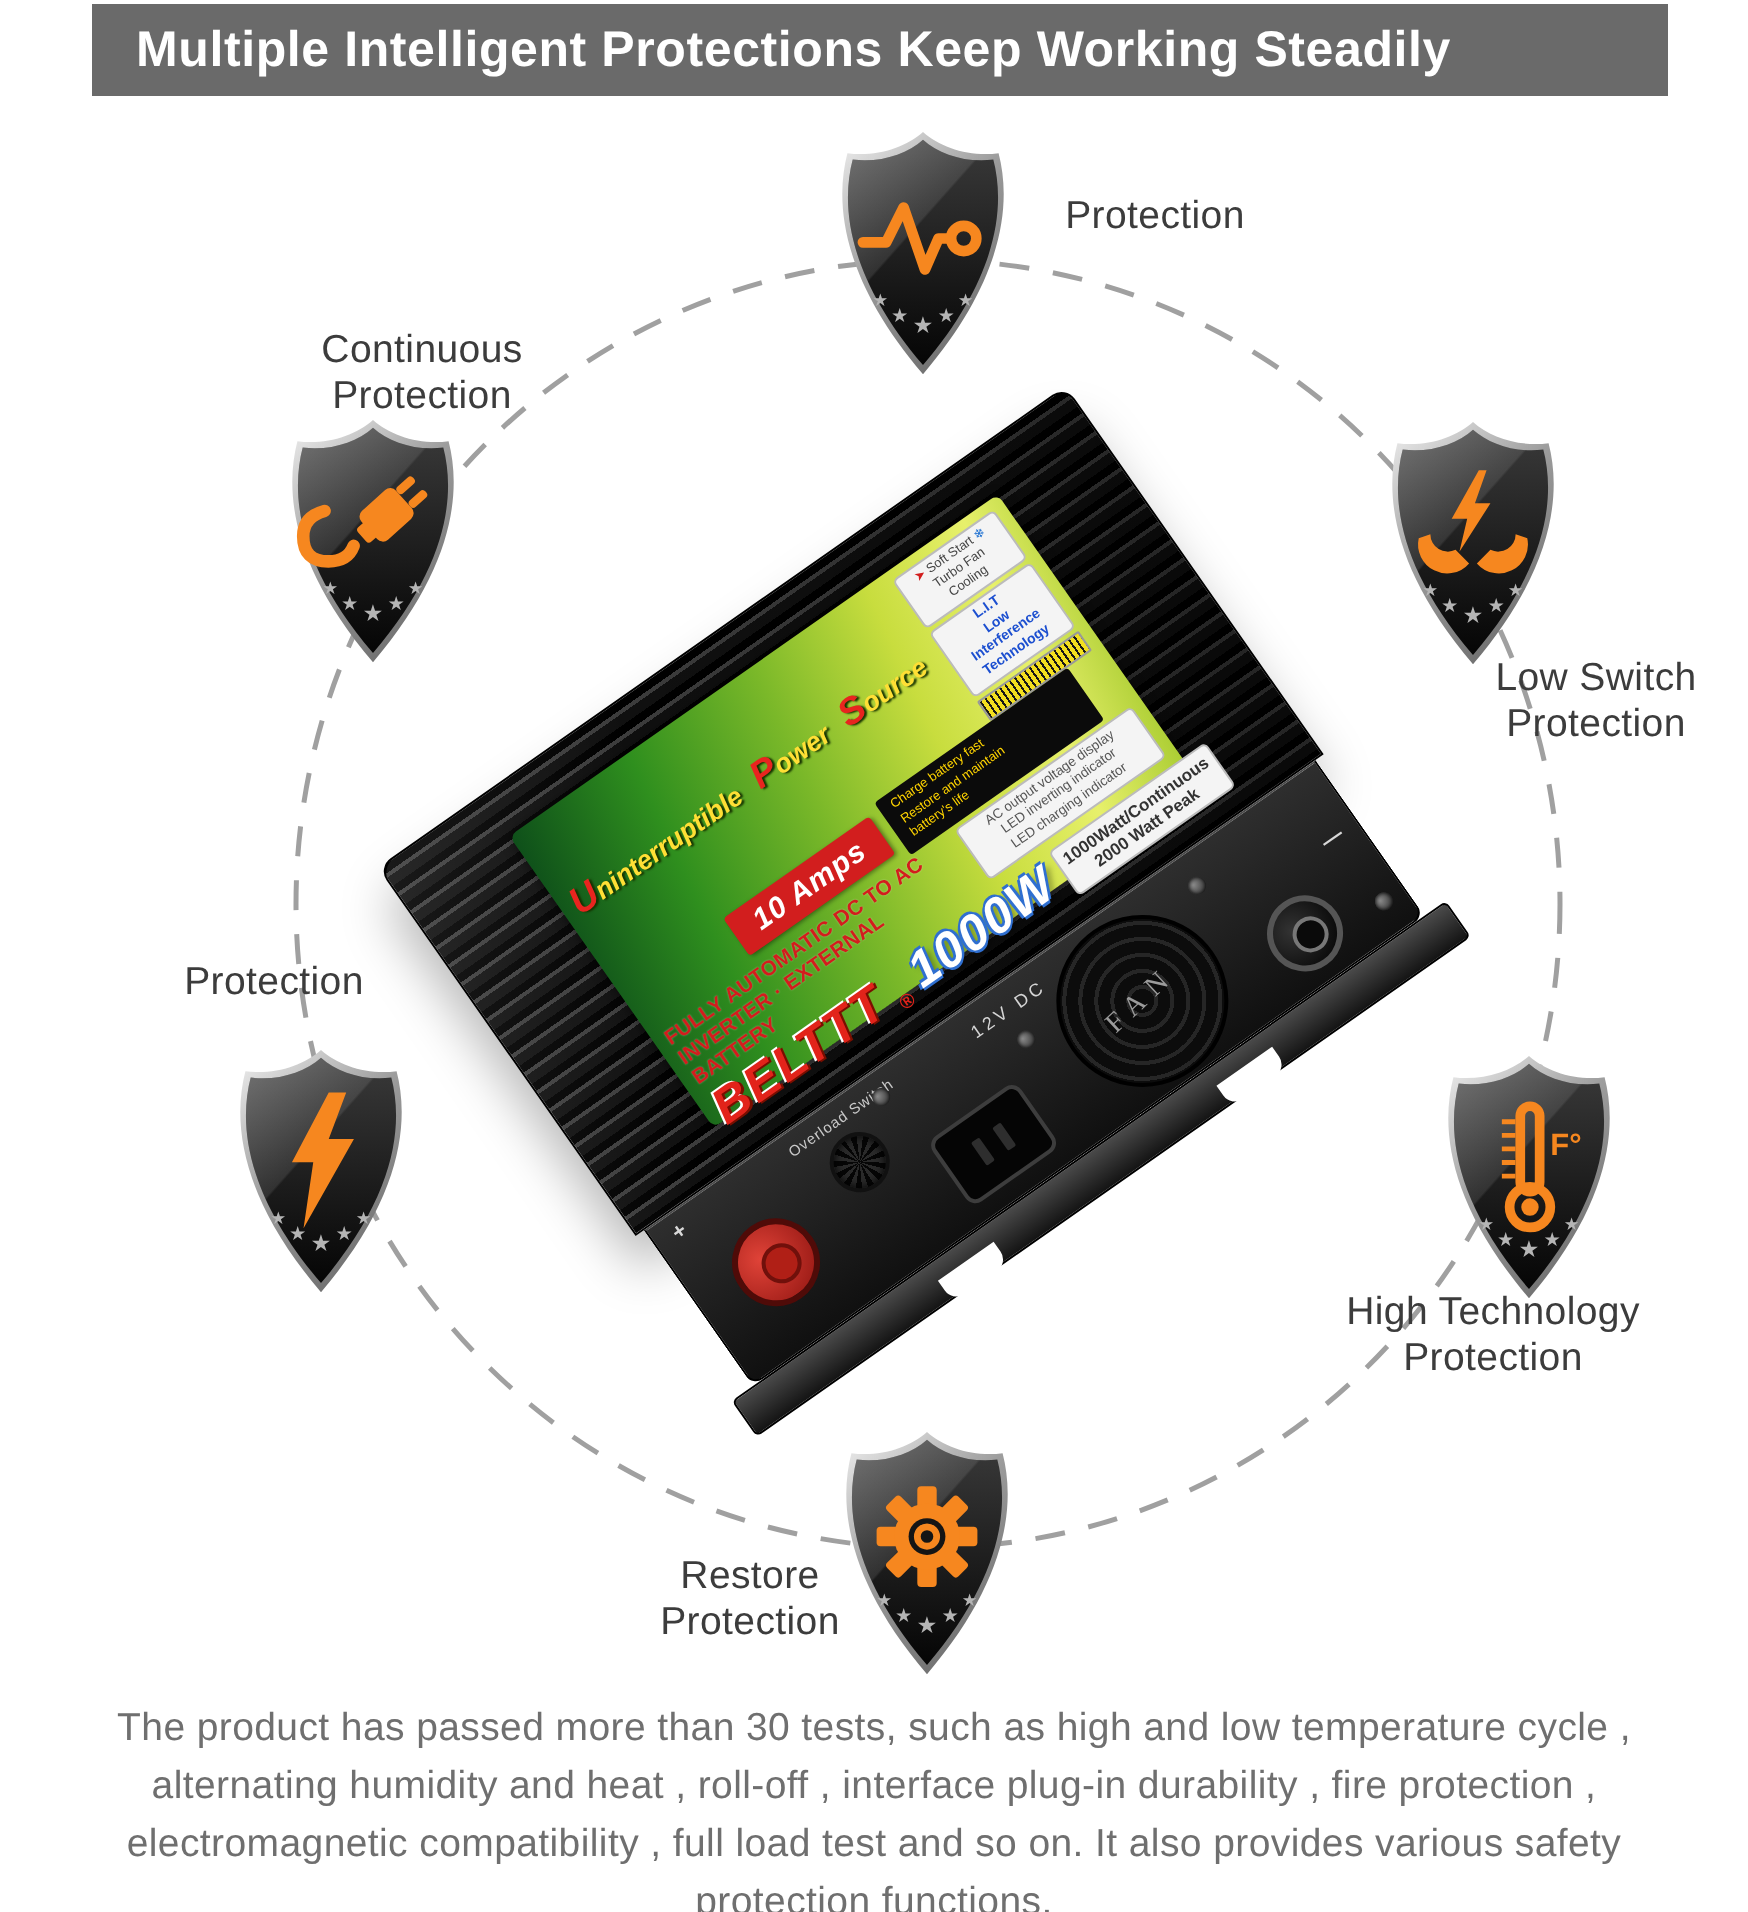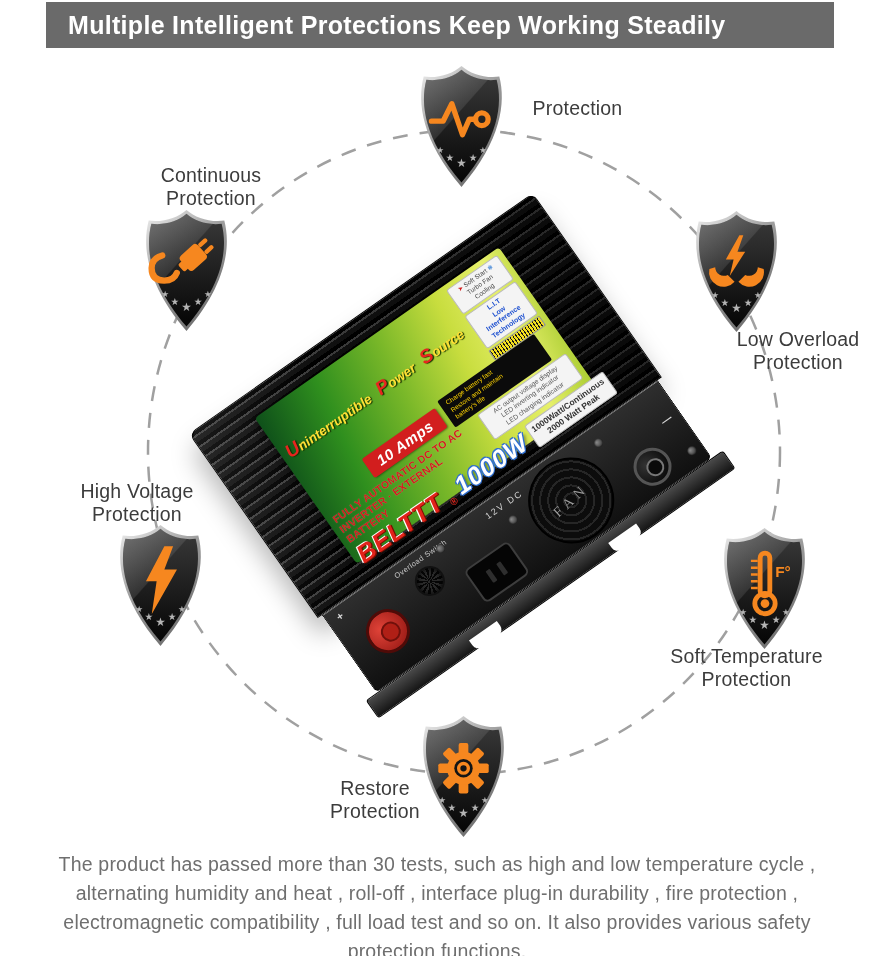--- a/index.html
+++ b/index.html
@@ -390,29 +390,28 @@
   </div>
 
   <div class="plabel" id="lb-short">
     <div>Protection</div>
   </div>
   <div class="plabel" id="lb-overcharge">
     <div>Continuous</div>
     <div>Protection</div>
   </div>
   <div class="plabel" id="lb-lowvolt">
-    <div>Low Overload</div>
+    <div>Low Switch</div>
     <div>Protection</div>
   </div>
   <div class="plabel" id="lb-highvolt">
-    <div>High Voltage</div>
     <div>Protection</div>
   </div>
   <div class="plabel" id="lb-hightemp">
-    <div>Soft Temperature</div>
+    <div>High Technology</div>
     <div>Protection</div>
   </div>
   <div class="plabel" id="lb-overload">
     <div>Restore</div>
     <div>Protection</div>
   </div>
 
   <p class="footer-text">The product has passed more than 30 tests, such as high and low temperature cycle , alternating humidity and heat , roll-off , interface plug-in durability , fire protection , electromagnetic compatibility , full load test and so on. It also provides various safety protection functions.</p>
 
 </div>

